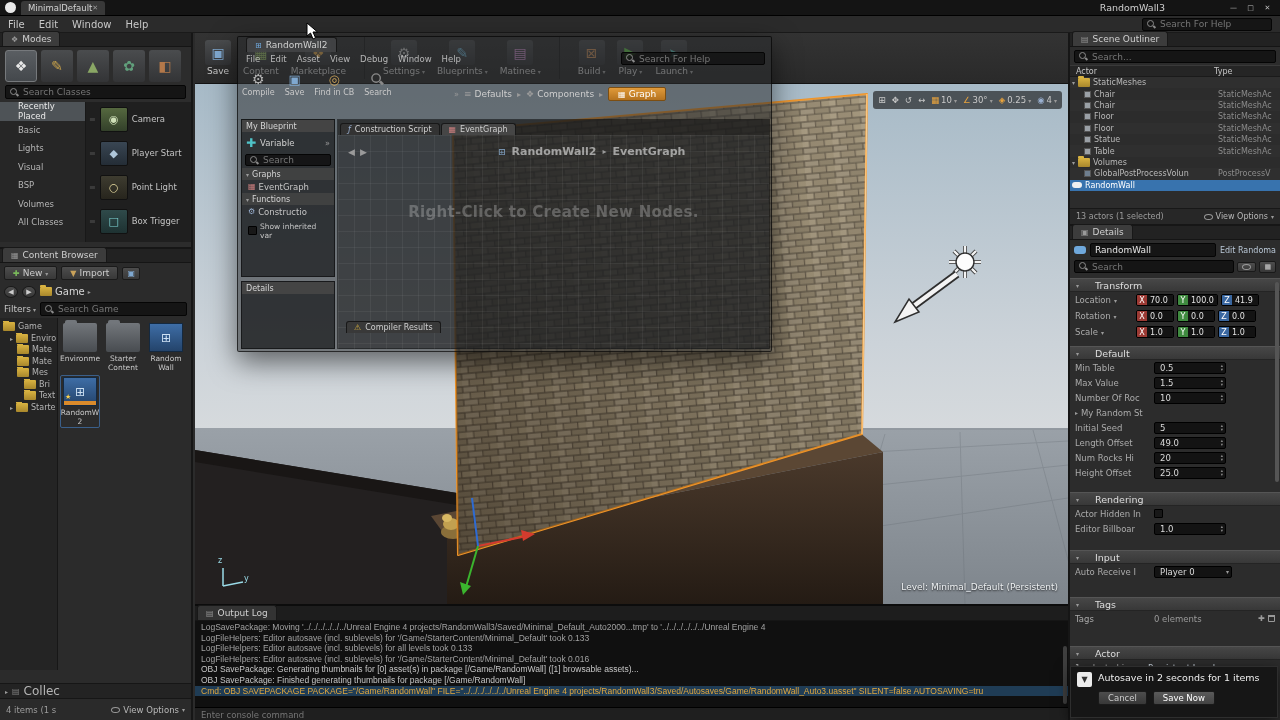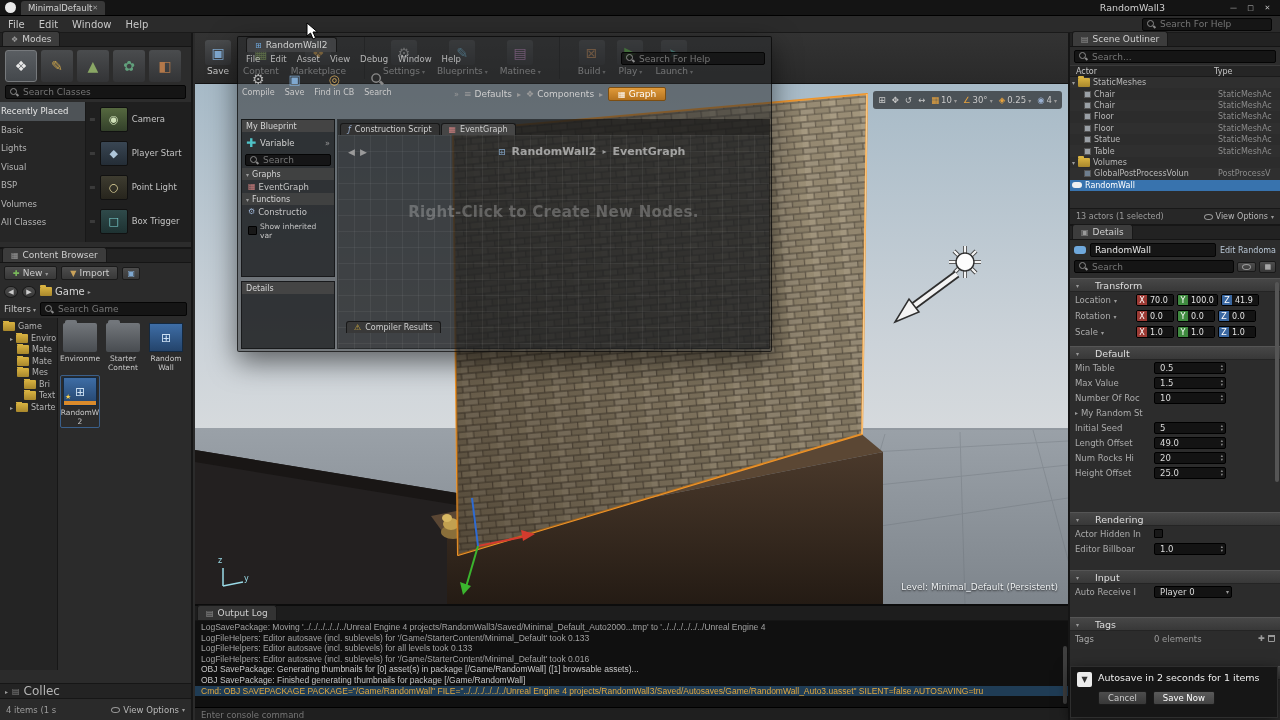--- a/index.html
+++ b/index.html
@@ -24,21 +24,21 @@
 .spinarr{display:flex;flex-direction:column;font-size:4.5px;line-height:4px;color:#8a8a8a}
 .chip{display:flex;height:12px;border:1px solid #000;border-radius:2px;overflow:hidden;font-size:8px;flex:none}
 .chip .ax{width:10px;display:flex;align-items:center;justify-content:center;color:#fff}
 .chip .vl{background:#131313;color:#e2e2e2;display:flex;align-items:center;padding:0 3px;min-width:26px}
 .axx{background:#9c3a34}.axy{background:#3f8a3f}.axz{background:#3a67a0}
 .cbx{width:9px;height:9px;background:#181818;border:1px solid #000;border-radius:1px;flex:none}
 .btn{display:inline-flex;align-items:center;justify-content:center;gap:3px;background:linear-gradient(#4d4d4d,#383838);border:1px solid #1a1a1a;border-radius:2px;color:#ccc;font-size:9px;padding:1px 8px}
 .tbtn{display:flex;flex-direction:column;align-items:center;gap:1px;color:#c9c9c9;font-size:9px}
 .tico{width:26px;height:25px;border-radius:3px;background:linear-gradient(#4a4c4e,#333436);display:flex;align-items:center;justify-content:center;font-size:14px}
 .vsep{width:1px;align-self:stretch;background:#1d1d1d;margin:4px 6px}
-.mrow{height:18.5px;display:flex;align-items:center;padding-left:1px;font-size:8.5px;color:#b5b5b5}
+.mrow{height:18.5px;display:flex;align-items:center;padding-left:18px;font-size:8.5px;color:#b5b5b5}
 .mrow.sel{background:#4e5357;color:#e8e8e8}
 .place{display:flex;align-items:center;gap:4px;height:34px;padding-left:3px;color:#c2c2c2;font-size:8.5px}
 .pthumb{width:28px;height:25px;border-radius:2px;flex:none;display:flex;align-items:center;justify-content:center;font-size:11px;border:1px solid #111}
 .sorow{display:flex;align-items:center;height:11.4px;font-size:8px;color:#b9b9b9;padding:0 2px;gap:3px}
 .sorow:nth-child(odd){background:#2f2f2f}
 .sorow .nm{flex:1;white-space:nowrap;overflow:hidden;display:flex;align-items:center;gap:3px}
 .sorow .tp{width:60px;flex:none;color:#8b8b8b;white-space:nowrap;overflow:hidden}
 .sorow.sel{background:#3873ae;color:#fff}
 .cubeico{width:7px;height:7px;background:#9aa0a6;border:1px solid #555;flex:none}
 .treerow{height:11.5px;display:flex;align-items:center;gap:3px;font-size:8px;color:#b5b5b5;white-space:nowrap;overflow:hidden}
@@ -815,21 +815,21 @@
           <span class="spin">
             <span>25.0</span>
             <span class="spinarr">
               <span>▴</span>
               <span>▾</span>
             </span>
           </span>
         </div>
     </div>
 
-    <div style="margin-top:32px">
+    <div style="margin-top:12px">
       <div class="sechdr">
           <span class="dd">▾</span>
           <span>Rendering</span>
         </div>
       <div class="prow">
           <span class="lbl">Actor Hidden In</span>
           <span class="cbx"></span>
         </div>
       <div class="prow">
           <span class="lbl">Editor Billboar</span>

